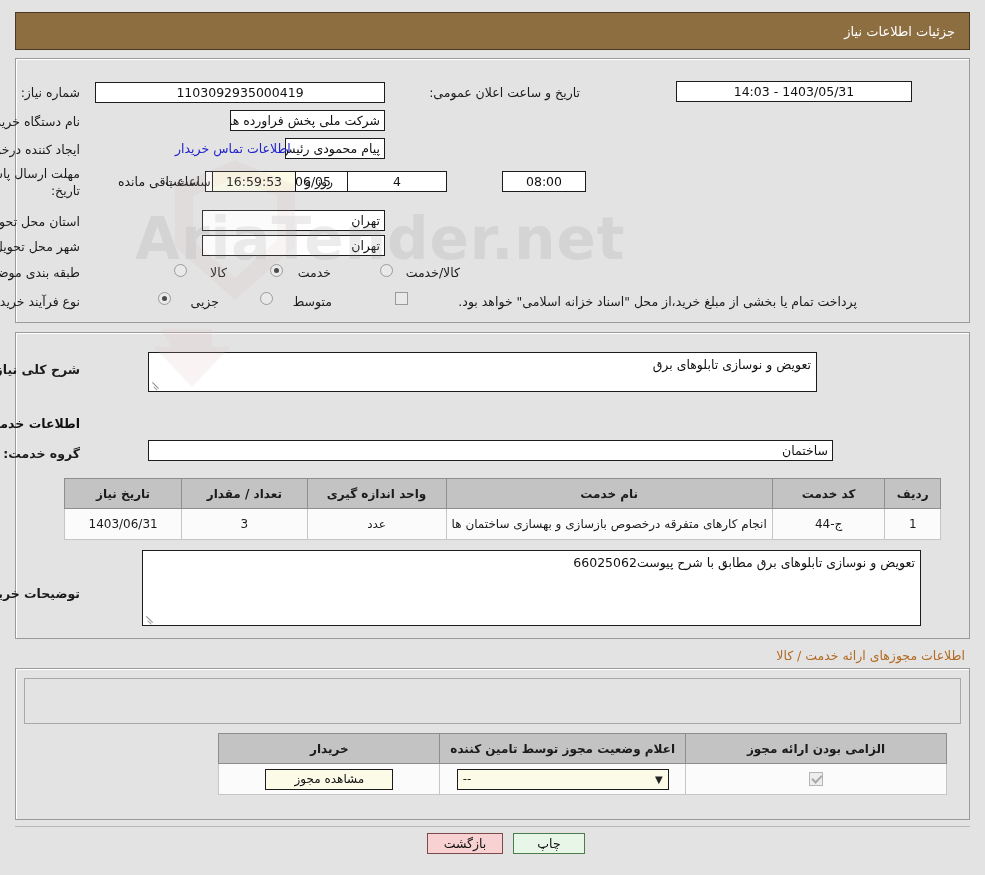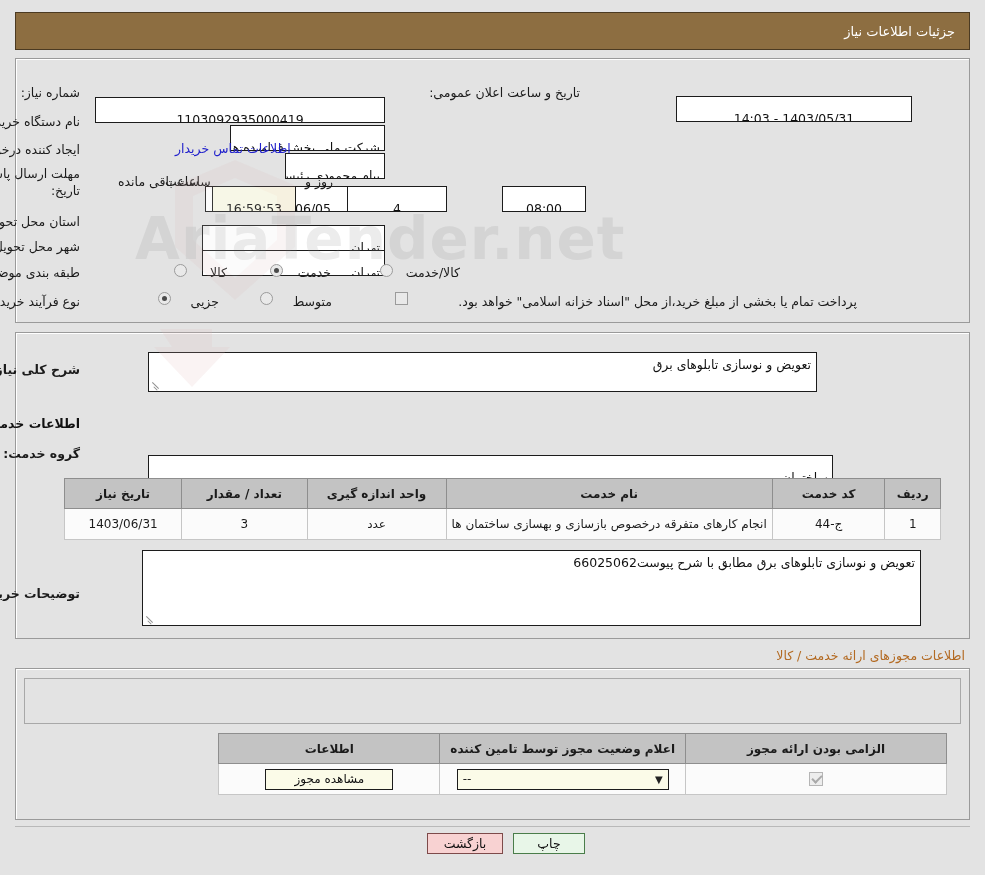--- a/index.html
+++ b/index.html
@@ -112,25 +112,24 @@
   }
   .fld {
     position: absolute;
     background: #ffffff;
     border: 1px solid #1c1c1c;
     box-sizing: border-box;
     font-size: 12.5px;
     color: #111;
     line-height: 19px;
     height: 21px;
-    padding: 12px 4px;
+    padding: 0 4px;
     white-space: nowrap;
     overflow: hidden;
     text-overflow: clip;
-    margin-top: 15px;
   }
   .fld.ctr  { text-align: center; }
   .fld.rgt  { text-align: right; }
   .fld.cream{ background: #fbfbe8; }
   .link {
     position: absolute;
     font-size: 12.5px;
     color: #2121cc;
     cursor: pointer;
     white-space: nowrap;
@@ -424,21 +423,21 @@
 
   <div class="permit-title">اطلاعات مجوزهای ارائه خدمت / کالا</div>
   <div class="panel" id="panel-permit"></div>
   <div class="permit-inner"></div>
 
   <table class="grid" style="top:733px; right:38px; left:58px;">
     <thead>
       <tr>
         <th style="width:240px;">الزامی بودن ارائه مجوز</th>
         <th>اعلام وضعیت مجوز توسط تامین کننده</th>
-        <th style="width:200px;">اطلاعات</th>
+        <th style="width:200px;">خریدار</th>
       </tr>
     </thead>
     <tbody>
       <tr>
         <td>
           <span class="chk-on"></span>
         </td>
         <td>
           <span class="ddl">
             <span class="cv">▼</span>

